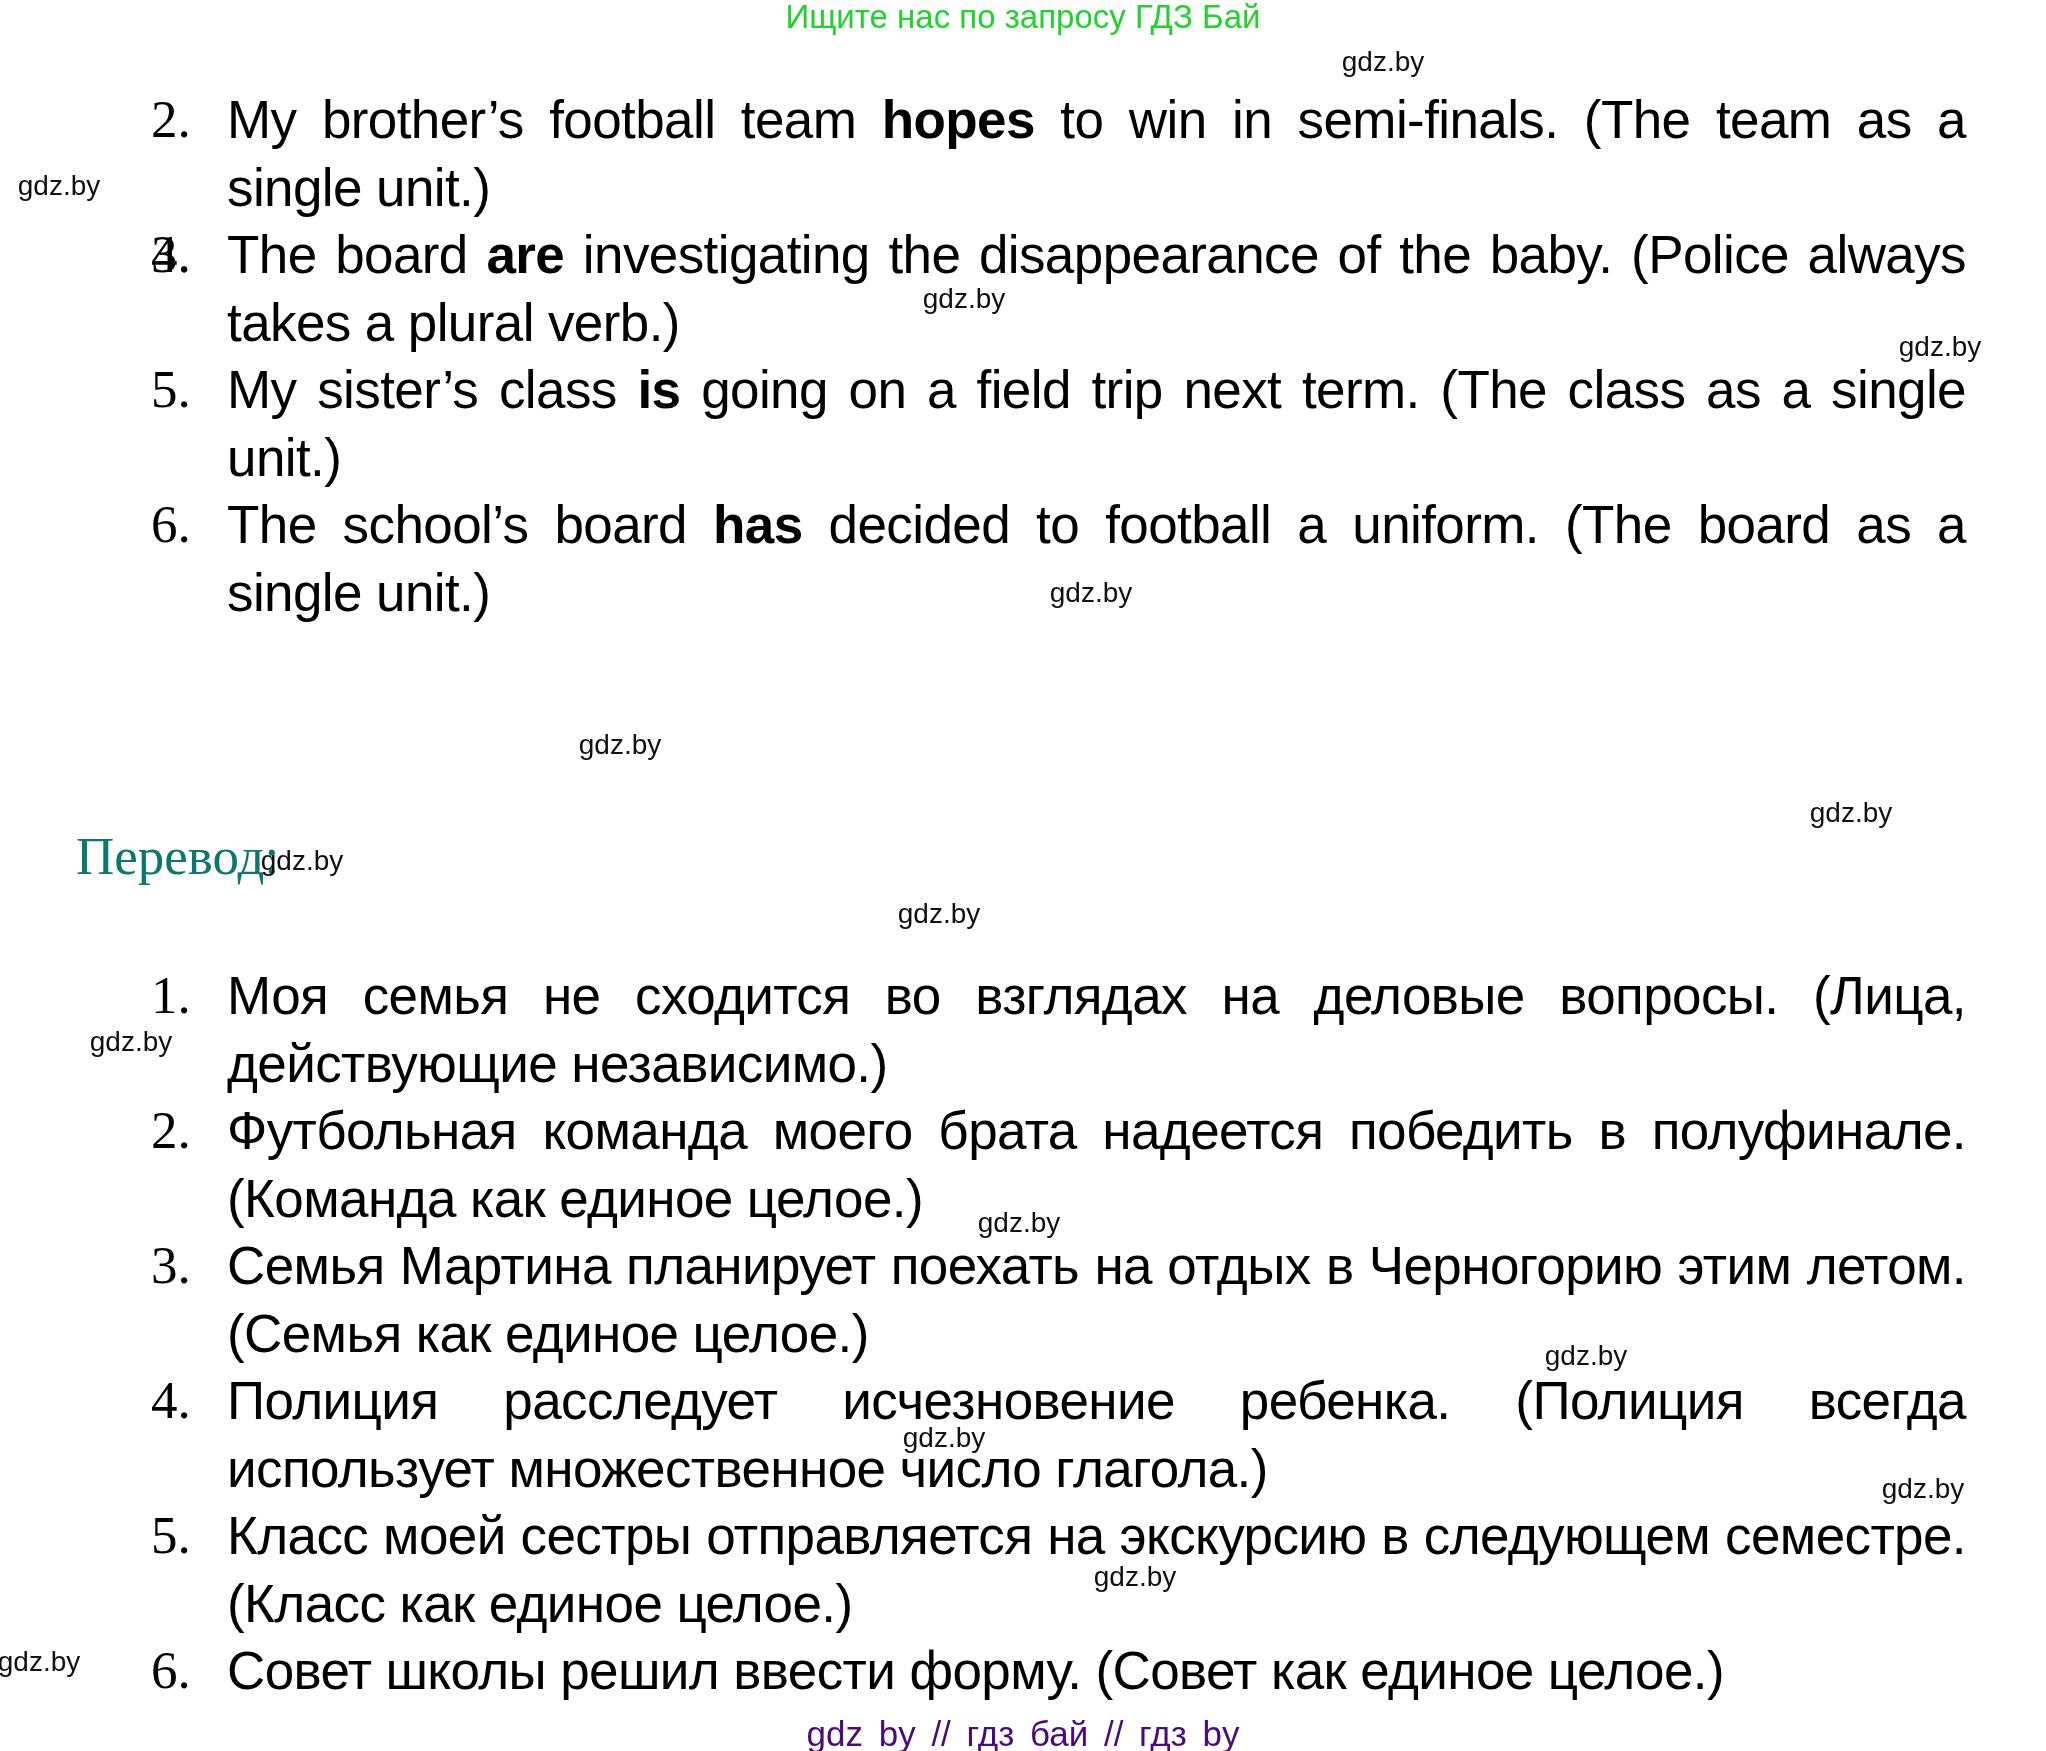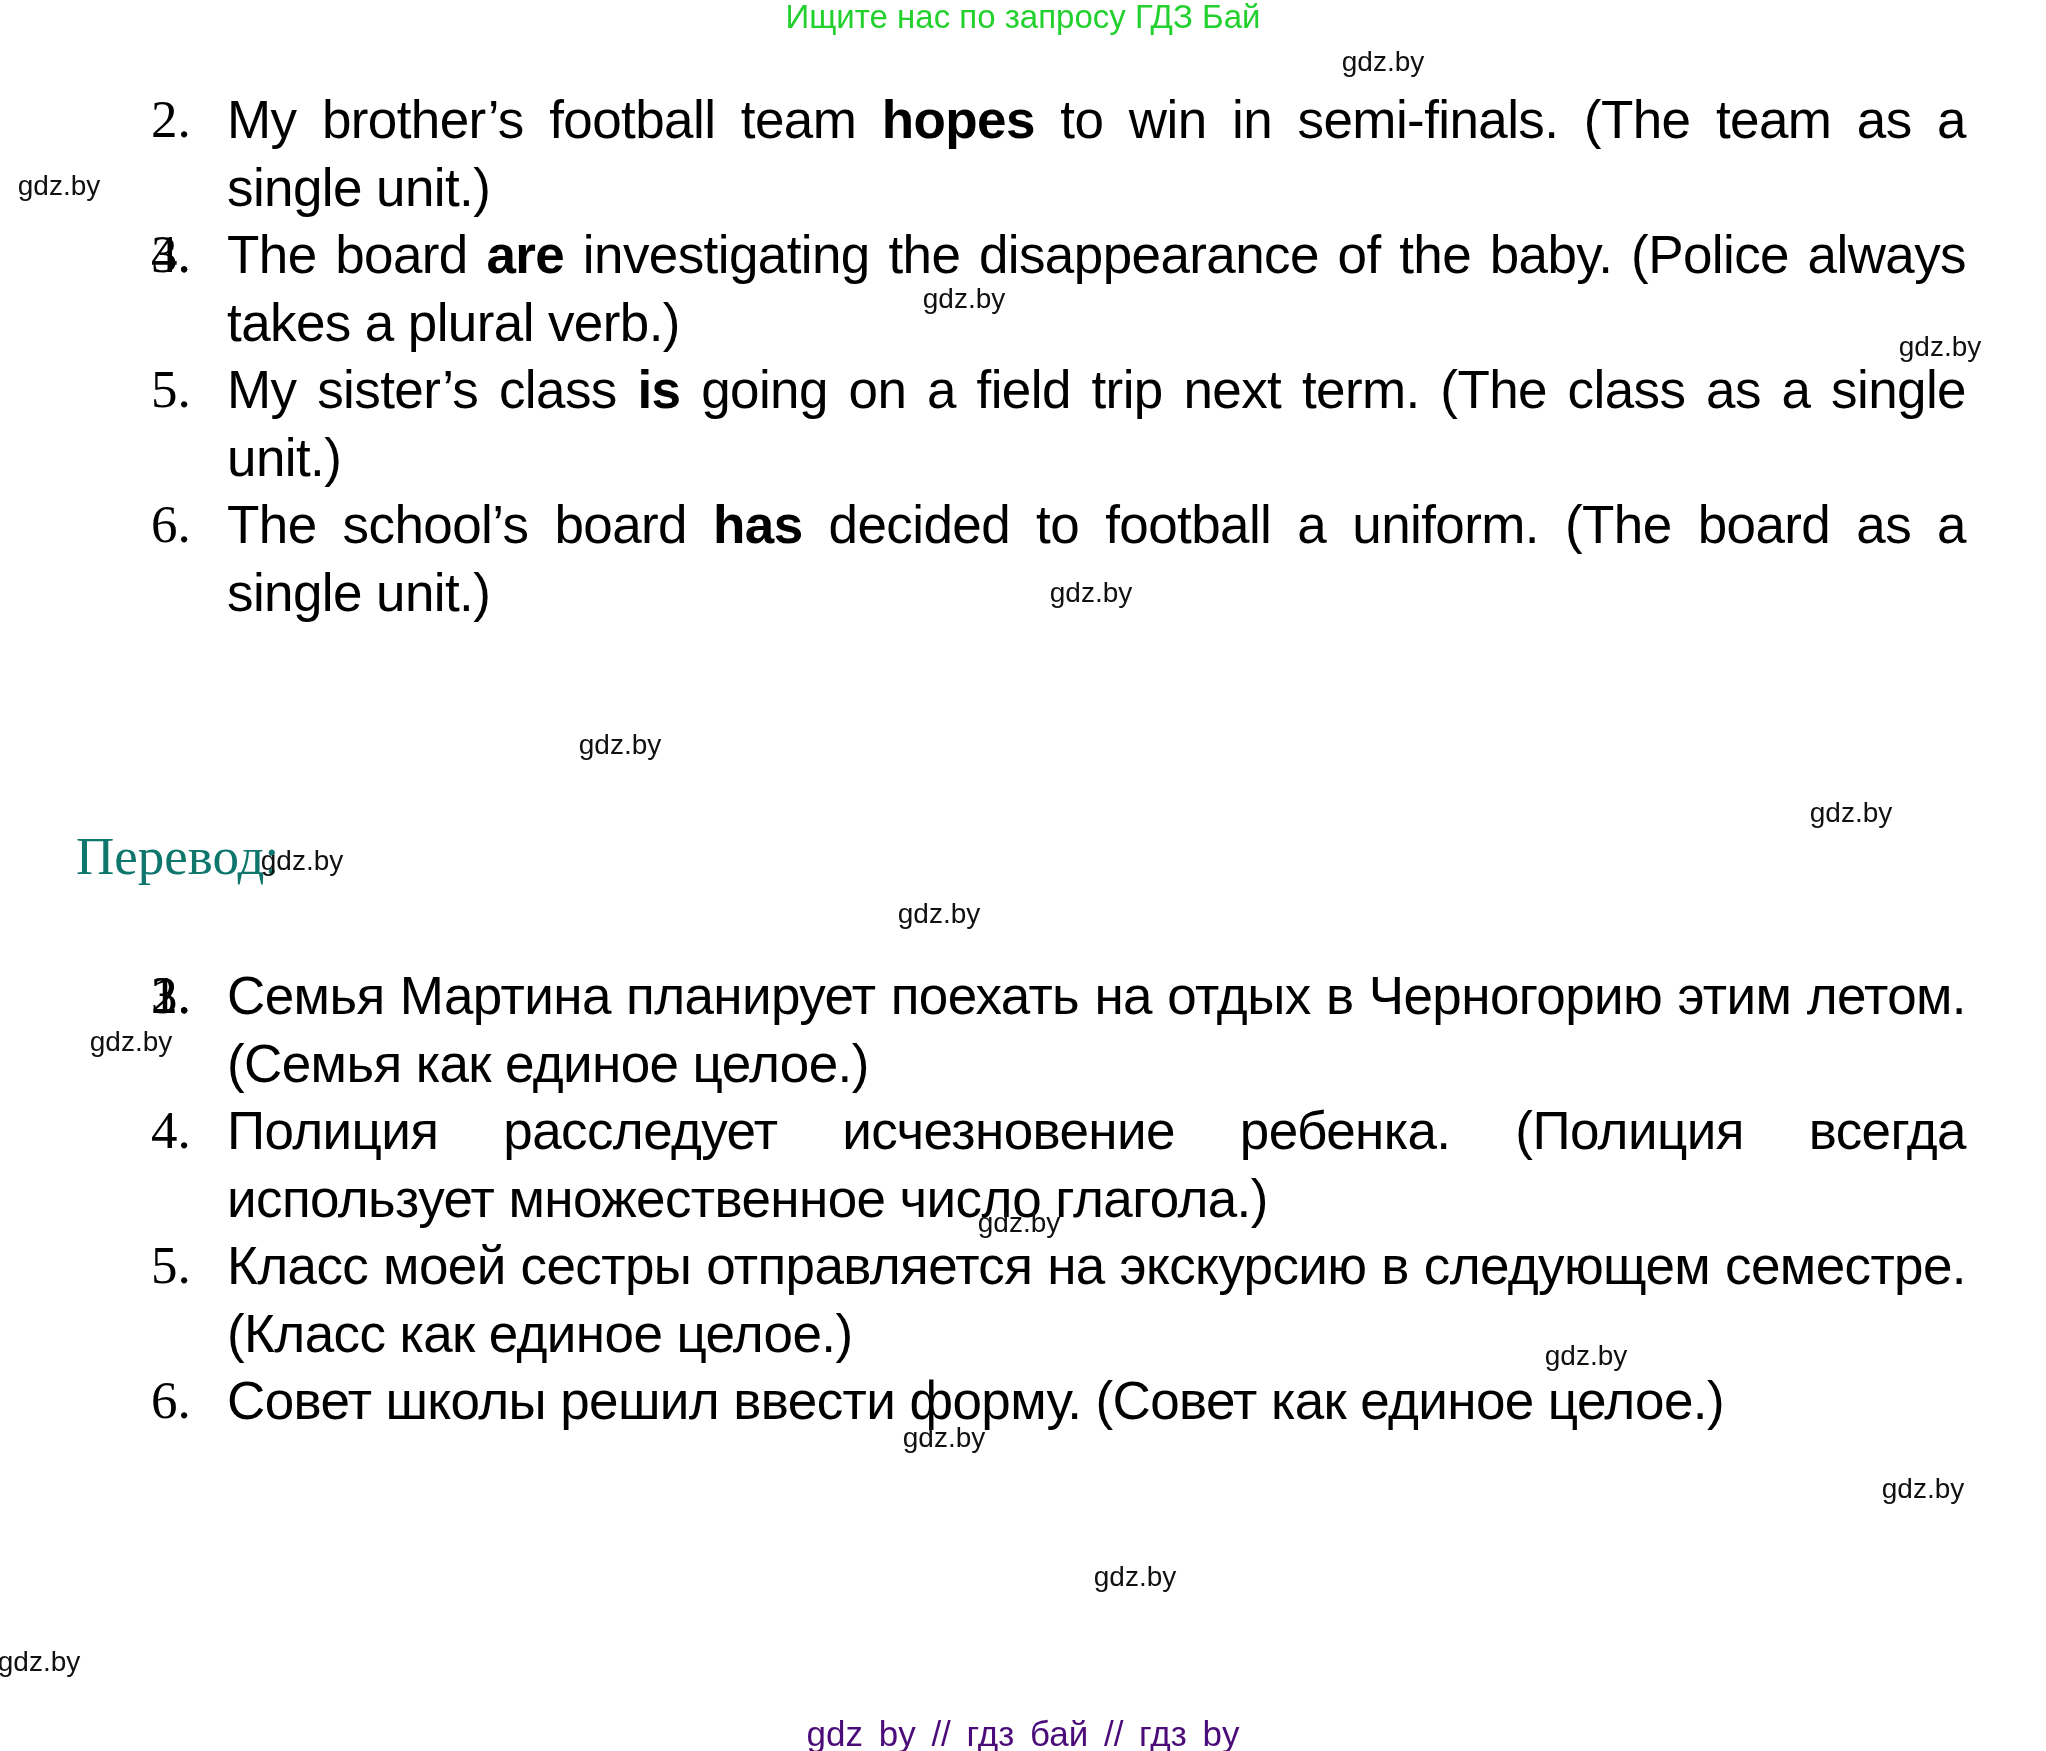--- a/index.html
+++ b/index.html
@@ -61,23 +61,25 @@
     <span class="num">6.</span>
     <div class="txt"><span>The school’s board </span><b>has</b><span> decided to football a uniform. (The board as a single unit.)</span></div>
   </div>
 </div>
 
 <div class="section-title">Перевод:</div>
 
 <div class="list ru">
   <div class="item">
     <span class="num">1.</span>
+    <div class="txt">Моя семья не сходится во взглядах на деловые вопросы. (Лица, действующие независимо.)</div>
   </div>
   <div class="item">
     <span class="num">2.</span>
+    <div class="txt">Футбольная команда моего брата надеется победить в полуфинале. (Команда как единое целое.)</div>
   </div>
   <div class="item">
     <span class="num">3.</span>
     <div class="txt">Семья Мартина планирует поехать на отдых в Черногорию этим летом. (Семья как единое целое.)</div>
   </div>
   <div class="item">
     <span class="num">4.</span>
     <div class="txt">Полиция расследует исчезновение ребенка. (Полиция всегда использует множественное число глагола.)</div>
   </div>
   <div class="item">

